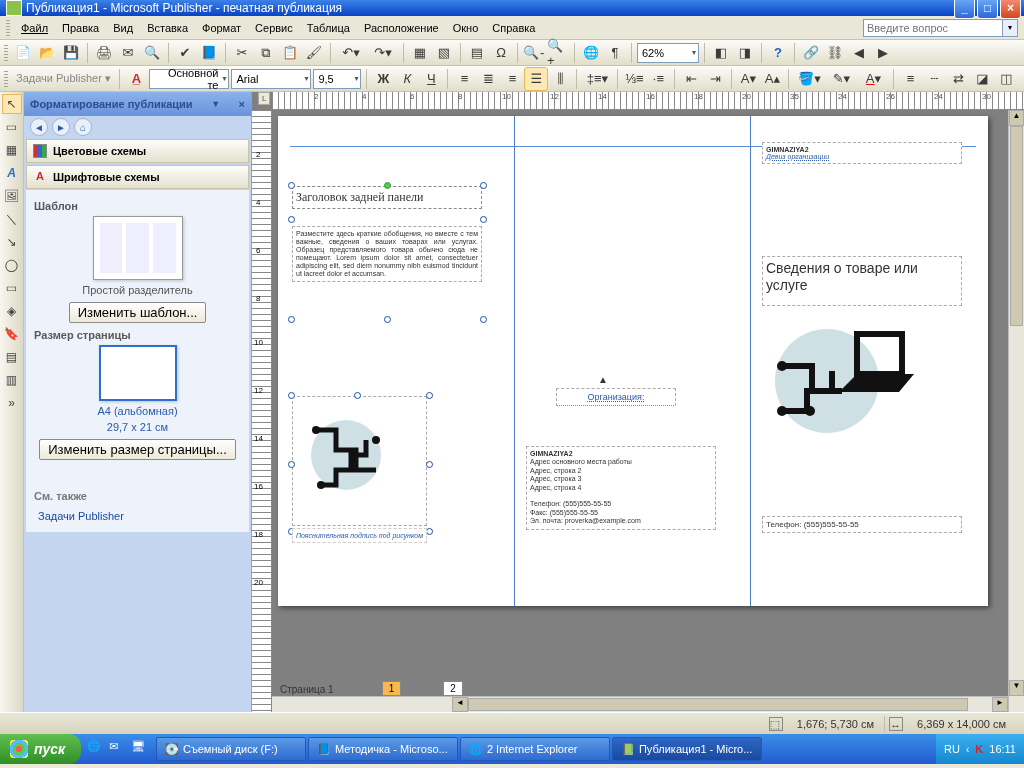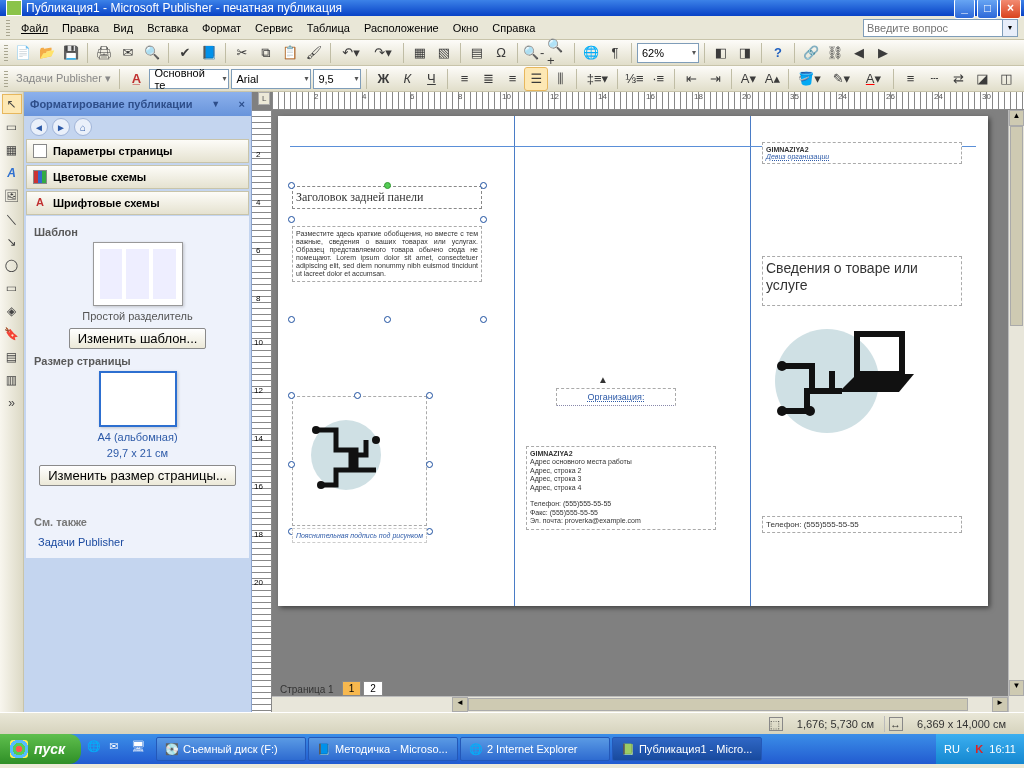--- a/index.html
+++ b/index.html
@@ -20,21 +20,21 @@
 .menubar span u{text-decoration:underline;}
 .helpbox{ margin-left:auto; display:flex; align-items:center;}
 .helpbox input{ width:140px; height:18px; font-size:11px; border:1px solid #7f9db9; padding:1px 3px; color:#999;}
 .helpbox .arr{ width:15px; height:18px; border:1px solid #7f9db9; border-left:none; background:#e8eefa; display:flex; align-items:center; justify-content:center; font-size:8px;}
 
 
 .toolbar-row { height:26px; background:linear-gradient(#fdfcf9,#e1deca); border-bottom:1px solid #c8c4aa; display:flex; align-items:center; padding:0 4px; gap:2px;}
 .tbtn{ width:22px; height:22px; display:flex; align-items:center; justify-content:center; font-size:13px; color:#3b3b3b; border-radius:2px;}
 .tbtn.drop{width:30px;}
 .tsep{width:1px; height:20px; background:#c0bda5; margin:0 3px;}
-.combo{ height:20px; border:1px solid #7f9db9; background:#fff; display:flex; align-items:center; padding:0 2px 0 4px; font-size:11px;}
+.combo{ height:20px; border:1px solid #7f9db9; background:#fff; display:flex; align-items:center; padding:0 2px 0 4px; font-size:11px;text-align:right;}
 .combo .carr{margin-left:auto; font-size:8px; color:#555; padding-left:4px;}
 .tasklabel{ padding:0 4px; font-size:11px;}
 
 
 .mainarea{ display:flex; height:620px; position:relative;}
 
 
 .toolstrip{ width:24px; background:linear-gradient(90deg,#f8f6ee,#dcd9c5); border-right:1px solid #c8c4aa; display:flex; flex-direction:column; align-items:center; padding-top:2px; gap:3px;}
 .toolstrip .tsbtn{width:20px;height:20px; display:flex;align-items:center;justify-content:center;font-size:12px;color:#444;}
 .toolstrip .tsbtn.sel{background:#fde8b4; border:1px solid #e7b75d;}
@@ -67,21 +67,21 @@
 .fold{position:absolute; top:0; bottom:0; width:1px; background:#4a7cc6;}
 .fold.f1{left:236px;} .fold.f2{left:472px;}
 .txbox{position:absolute; border:1px dashed #aaa; padding:3px; font-size:9px; color:#333; background:#fff;}
 .txbox.sel{border:1px dashed #888;}
 .handle{position:absolute;width:7px;height:7px;background:#fff;border:1px solid #1c4fa0;border-radius:4px;}
 .guide-h{position:absolute;left:12px;right:12px;height:1px;background:#5a8fd8;}
 
 
 .sbar-v{position:absolute;right:0;top:0;width:16px;height:100%;background:#e8e6da;border-left:1px solid #bbb;}
 .sbar-h{position:absolute;left:0;bottom:0;height:16px;right:16px;background:#e8e6da;border-top:1px solid #bbb;}
-.tab-bar{position:absolute;left:0;bottom:16px;height:20px;display:flex;align-items:flex-end;}
+.tab-bar{position:absolute;left:0;bottom:16px;height:20px;display:flex;align-items:flex-end;gap:40px;}
 .tab-bar .ptab{background:#fff;border:1px solid #888;padding:1px 6px;font-size:10px;margin-left:2px;}
 .tab-bar .ptab.lbl{border:none;background:transparent;color:#333;}
 
 
 .statusbar{height:22px;background:linear-gradient(#e9e7d7,#d6d3bd);border-top:1px solid #fff;display:flex;align-items:center;font-size:11px;padding:0 8px;color:#333;}
 .statusbar .sseg{padding:0 10px;}
 .statusbar .ssep{width:1px;height:16px;background:#bbb;}
 .statusbar .icon-sq{width:14px;height:14px;border:1px solid #888;margin:0 4px;}
 
 
@@ -253,24 +253,20 @@
     <div class="tphead">
       <span>Форматирование публикации</span>
       <span style="margin-left:auto;font-size:9px;padding:0 4px">▼</span>
       <span class="tpclose">×</span>
     </div>
     <div class="tpnav">
       <div class="nv">◄</div>
       <div class="nv">►</div>
       <div class="nv">⌂</div>
     </div>
-    <div class="accitem">
-        <div class="ico" style="background:#fff"></div>
-        <span>Параметры страницы</span>
-      </div>
     <div class="accitem">
         <div class="ico" style="background:linear-gradient(90deg,#c33 33%,#36c 33% 66%,#3a4 66%)"></div>
         <span>Цветовые схемы</span>
       </div>
     <div class="accitem">
         <div class="ico" style="border:none;color:#c03030;font-weight:bold;text-align:center">A</div>
         <span>Шрифтовые схемы</span>
       </div>
     <div class="accbody">
       <div class="tplabel">Шаблон</div>

